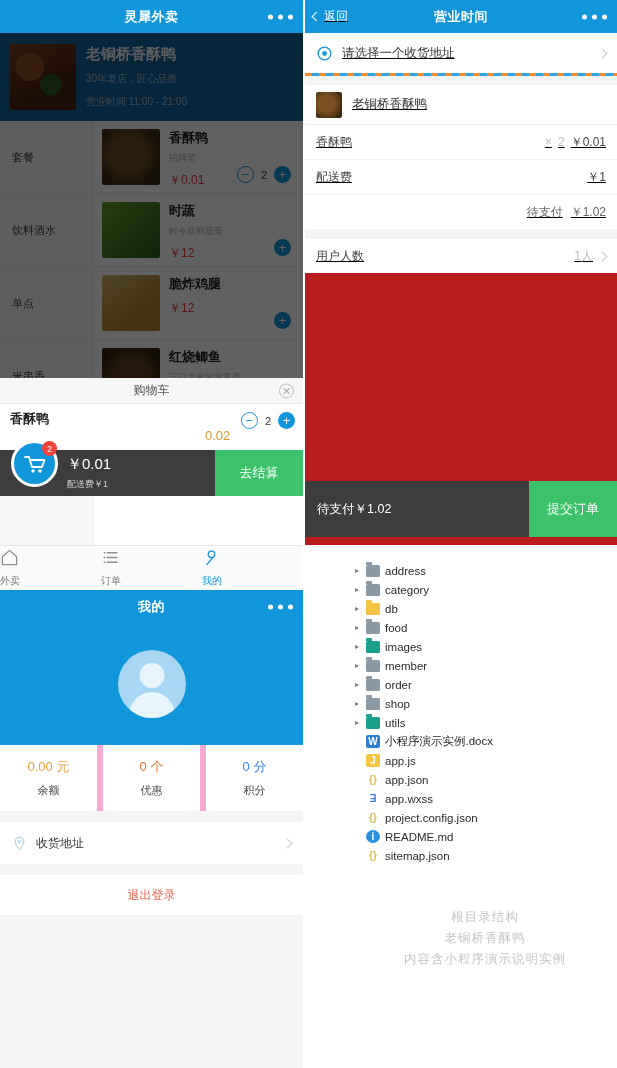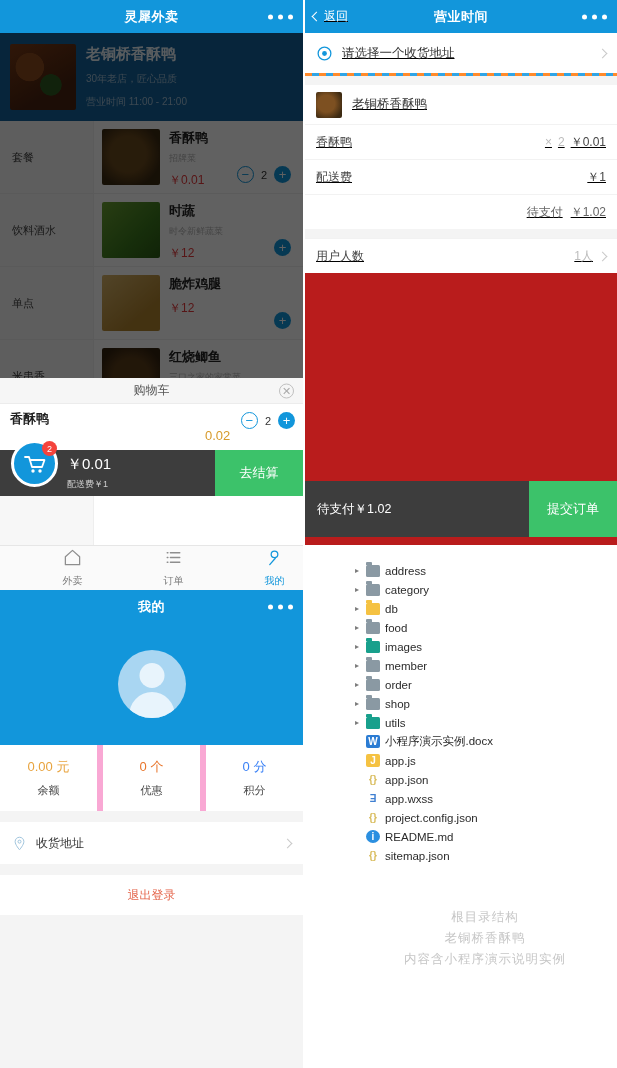--- a/index.html
+++ b/index.html
@@ -121,21 +121,21 @@
   .cart-bar .amt { margin-left: 67px; color: #fff; }
   .cart-bar .amt .big { font-size: 15px; display: block; line-height: 18px; }
   .cart-bar .amt .small { font-size: 9px; color: #cfcfcf; }
   .cart-bar .checkout {
     margin-left: auto; width: 88px; height: 46px; background: #3cc26a; color: #fff;
     display: flex; align-items: center; justify-content: center; font-size: 13px;
   }
 
   
   .tabbar { height: 45px; background: #fafafa; border-top: 1px solid #e6e6e6; display: flex; }
-  .tab { flex: 1; display: flex; flex-direction: column; align-items: center; justify-content: center; gap: 7px; padding-left: 44px; }
+  .tab { flex: 1; display: flex; flex-direction: column; justify-content: center; gap: 7px; }
   .tab .tlabel { font-size: 10px; color: #7b7b7b; }
   .tab.active .tlabel { color: #1296db; }
   .tab svg { display: block; }
 
   
   .profile-screen { position: relative; width: 303px; background: #f4f4f4; }
   .profile-hero { height: 122px; background: #1296db; display: flex; align-items: center; justify-content: center; }
   .avatar {
     width: 68px; height: 68px; border-radius: 50%; background: #a9d6f2;
     position: relative; overflow: hidden;

